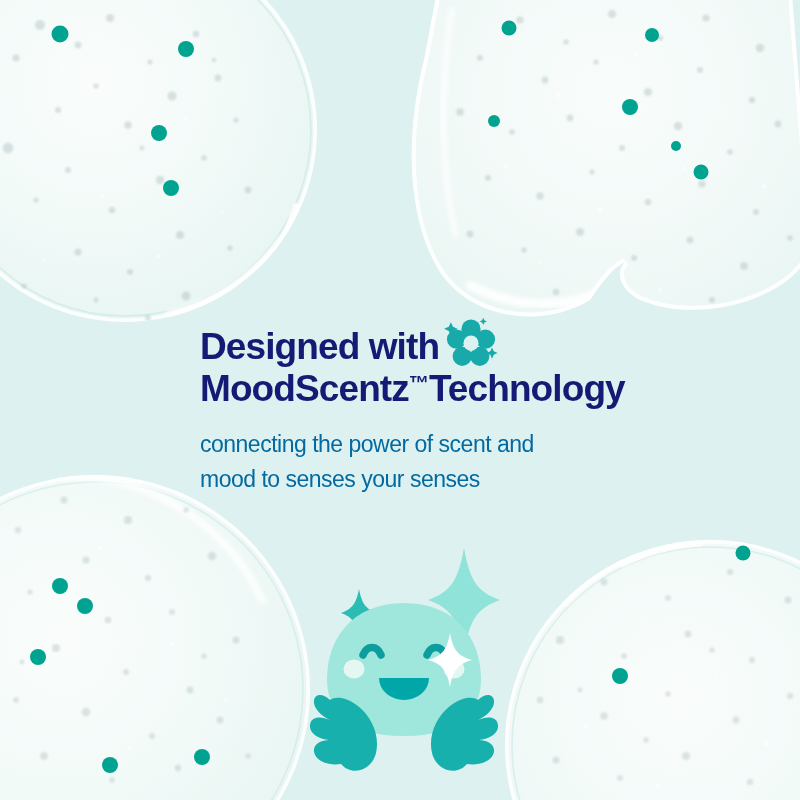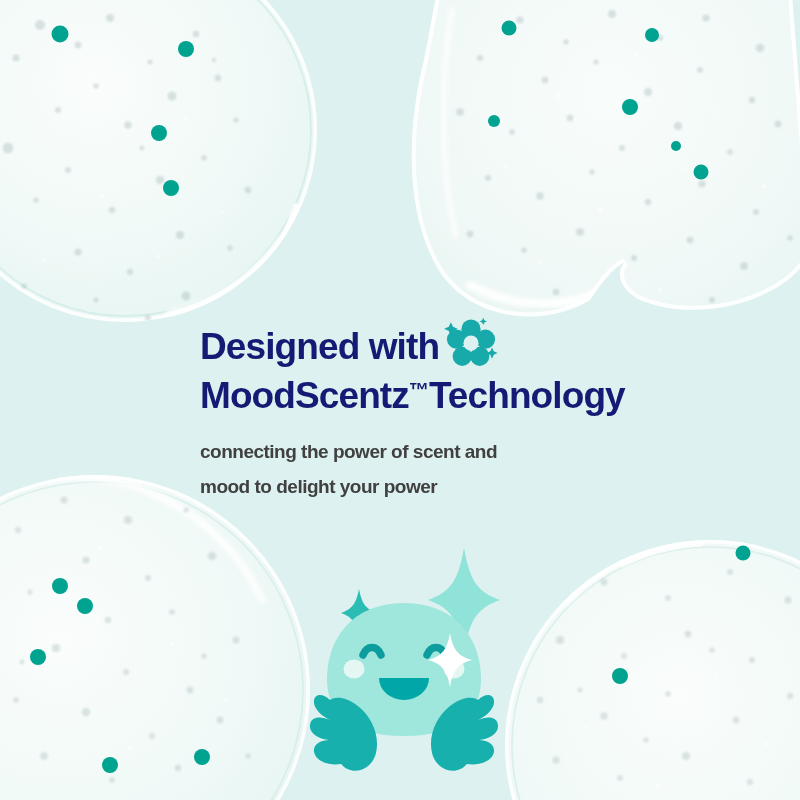--- a/index.html
+++ b/index.html
@@ -23,26 +23,26 @@
   .hl{
     font-weight:bold;
     color:#151a74;
     font-size:37px;
     line-height:1.0;
     letter-spacing:-0.9px;
     white-space:nowrap;
     font-family:"Liberation Sans","DejaVu Sans",sans-serif;
   }
   #line1{display:flex;align-items:center;height:44px;}
-  #line2{margin-top:9px;height:44px;display:flex;align-items:baseline;}
+  #line2{margin-top:2px;height:44px;display:flex;align-items:baseline;}
   .tm{font-size:20px;vertical-align:super;line-height:0;position:relative;top:-11px;letter-spacing:0;}
   .sub{
-    font-weight:bold;
-    color:#404040;
-    font-size:19px;
+    font-weight:normal;
+    color:#0369a1;
+    font-size:23px;
     line-height:35px;
     letter-spacing:-0.5px;
     margin-top:13px;
     font-family:"Liberation Sans","DejaVu Sans",sans-serif;
   }
   .sub div{white-space:nowrap;}
   #flower{width:56px;height:56px;flex:0 0 auto;margin-left:4px;position:relative;top:-2px;}
 </style>
 </head>
 <body>
@@ -318,21 +318,21 @@
     </div>
 
     <div id="line2" class="hl">
         <span>MoodScentz</span>
         <span class="tm">™</span>
         <span> Technology</span>
       </div>
 
     <div class="sub">
       <div>connecting the power of scent and</div>
-      <div>mood to delight your power</div>
+      <div>mood to senses your senses</div>
     </div>
   </div>
 
   <svg class="layer" viewBox="0 0 800 800" width="800" height="800" xmlns="http://www.w3.org/2000/svg" style="z-index:30;">
 
     <path d="M464,548 C470,582 478,592 500,600 C478,608 470,618 464,652
              C458,618 450,608 428,600 C450,592 458,582 464,548 Z" fill="#8fe3d8"></path>
 
     <path d="M359,589 C362,604 366,609 377,613 C366,617 362,622 359,637
              C356,622 352,617 341,613 C352,609 356,604 359,589 Z" fill="#2bbdb4"></path>

